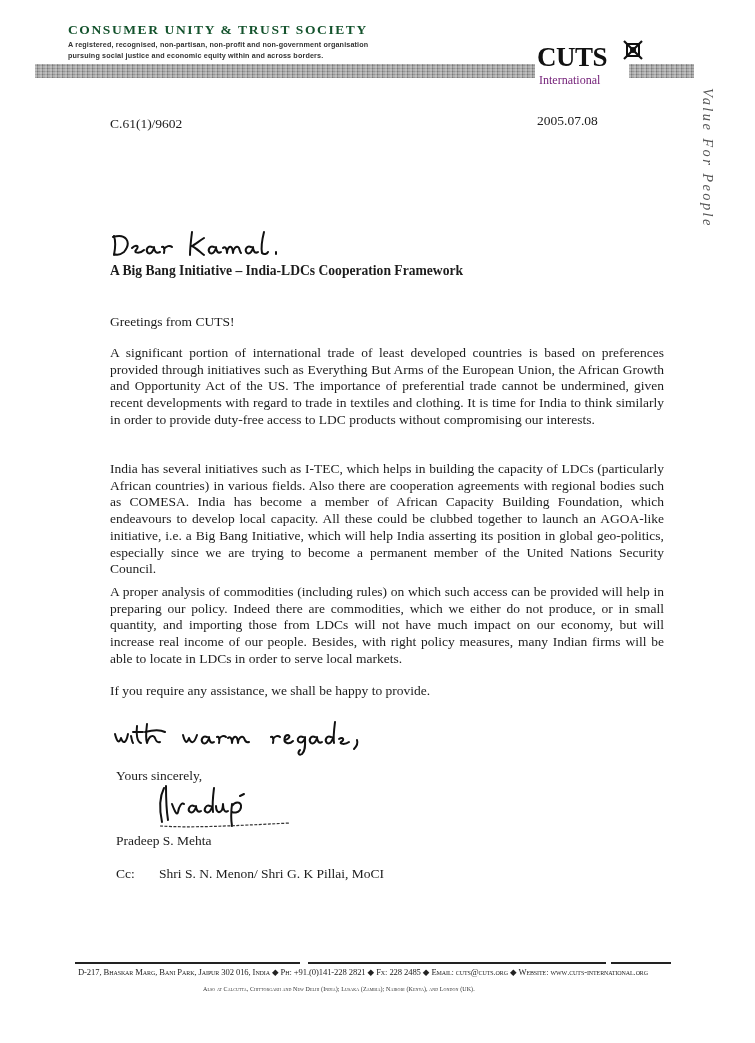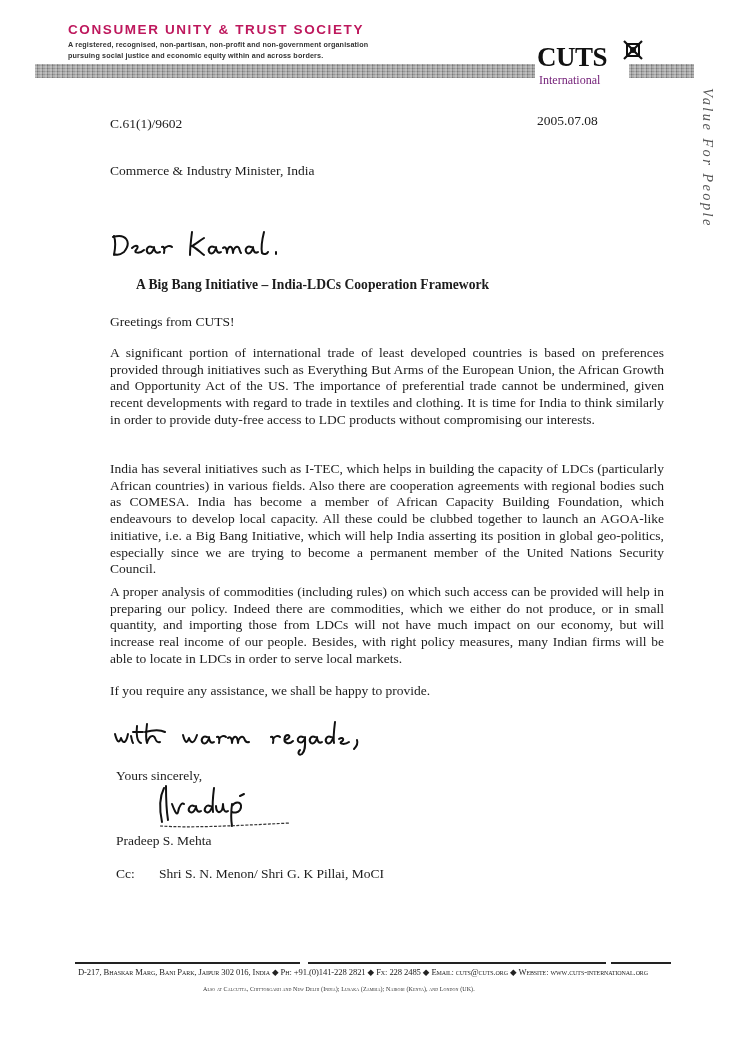--- a/index.html
+++ b/index.html
@@ -2,22 +2,22 @@
 <html><head>
   <meta charset="utf-8">
   <style>
     html, body { margin: 0; padding: 0; }
     body {
       width: 755px; height: 1043px; background: #ffffff; position: relative; overflow: hidden;
       font-family: "Liberation Serif", "DejaVu Serif", serif; color: #1a1a1a;
     }
     .abs { position: absolute; }
     .org-name {
-      left: 68px; top: 22px; font-size: 13.5px; font-weight: bold; letter-spacing: 1.6px; color: #be185d;
-      font-family: Liberation Sans, sans-serif;
+      left: 68px; top: 22px; font-size: 13.5px; font-weight: bold; letter-spacing: 1.6px; color: #14532d;
+      font-family: Liberation Serif, serif;
       text-align: center;
     }
     .org-tag {
       left: 68px; font-size: 7.2px; font-weight: bold; color: #333; letter-spacing: 0.15px;
       font-family: "Liberation Sans", sans-serif; white-space: nowrap;
     }
     .org-tag.l1 { top: 40px; }
     .org-tag.l2 { top: 51px; }
     .banner {
       top: 64px; height: 14px; background-color: #9a9a9a;
@@ -43,21 +43,21 @@
       position: absolute; left: 26px; top: 0; white-space: nowrap;
       font-style: italic; font-size: 14.5px; letter-spacing: 2.4px; color: #555;
       font-family: "Liberation Serif", serif;
     }
     .body-text { font-size: 13.5px; line-height: 16.7px; color: #1c1c1c; }
     .ref { left: 110px; top: 116px; }
     .date { left: 537px; top: 113px; }
     .addr { left: 110px; top: 163px; }
     .addr div { height: 16.5px; }
     .salutation { left: 110px; top: 228px; width: 240px; height: 30px; }
-    .subject { left: 110px; top: 277px; font-weight: bold; font-size: 13.6px; margin-left: 26px; }
+    .subject { left: 110px; top: 263px; font-weight: bold; font-size: 13.6px; }
     .greeting { left: 110px; top: 314px; }
     .para { left: 110px; width: 554px; text-align: justify; text-align-last: left; }
     .p1 { top: 345px; }
     .p2 { top: 455px; margin-top: 6px; }
     .p3 { top: 584px; }
     .p4 { left: 110px; top: 683px; }
     .closing-hand { left: 113px; top: 718px; width: 280px; height: 40px; }
     .yours { left: 116px; top: 768px; }
     .signature { left: 150px; top: 782px; width: 160px; height: 48px; }
     .signer { left: 116px; top: 833px; }
@@ -92,21 +92,20 @@
 </svg>
 <div class="abs logo-sub">International</div>
 <div class="abs tagline">
   <span>Value For People</span>
 </div>
 
 <div class="abs body-text ref">C.61(1)/9602</div>
 <div class="abs body-text date">2005.07.08</div>
 
 <div class="abs body-text addr">
-  <div>Commerce &amp; Industry Minister, India</div>
 </div>
 
 <svg class="abs salutation" viewBox="0 0 240 30">
   <title>Dear Kamal,</title>
   <g fill="none" stroke="#111" stroke-width="2" stroke-linecap="round" stroke-linejoin="round">
     <path d="M4 8 C6 14 5 22 4 27 M3 9 C16 5 22 14 14 24 C10 27 6 27 4 26"></path>
     <path d="M22 20 C26 16 30 18 26 22 C23 25 30 26 34 22"></path>
     <path d="M42 19 C38 17 35 22 38 25 C41 27 44 22 44 19 C44 23 46 26 50 24"></path>
     <path d="M52 19 C54 18 55 21 54 25 M54 21 C56 18 60 17 62 19"></path>
     <path d="M82 4 C81 12 80 20 80 27 M94 10 C88 14 84 17 82 18 C86 20 90 24 94 27"></path>

